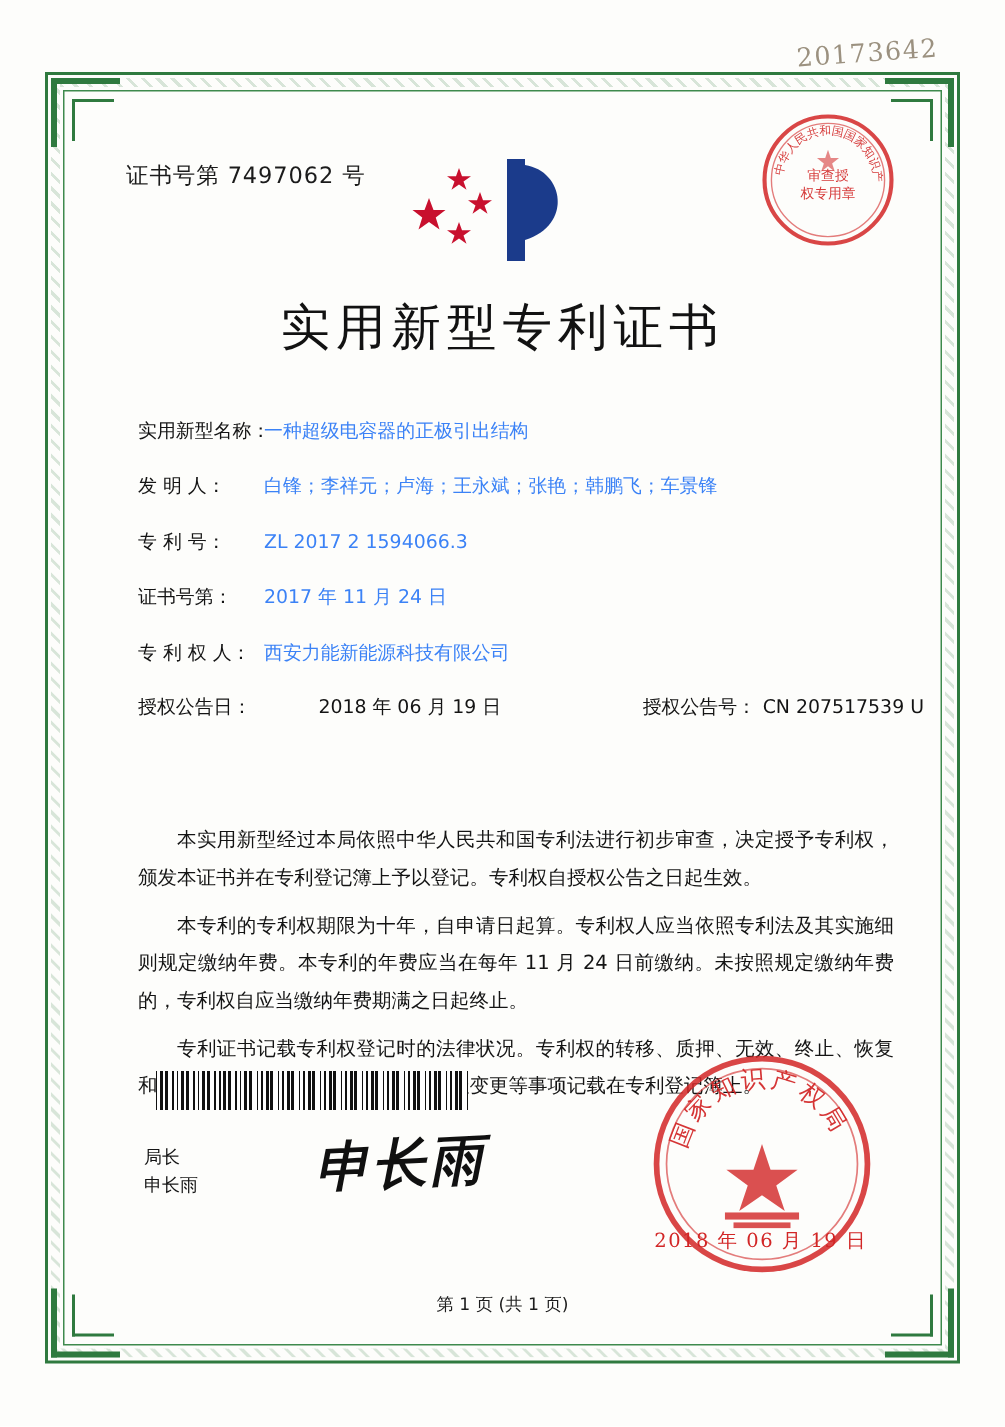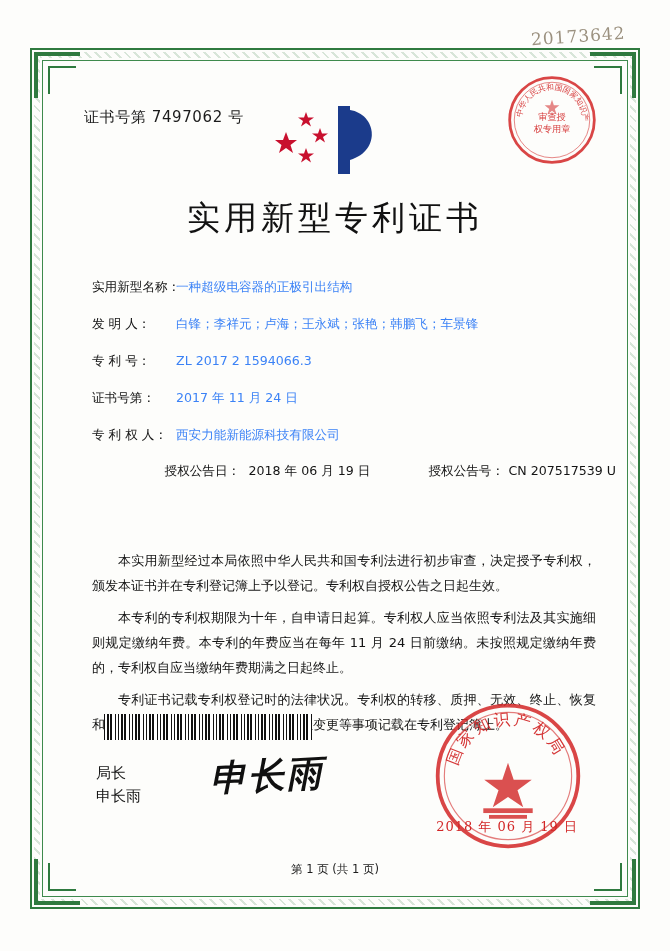--- a/index.html
+++ b/index.html
@@ -156,21 +156,21 @@
     width: 84px;
     color: #141414;
     white-space: nowrap;
   }
   .field-value {
     flex: 1 1 auto;
     color: #3b82f6;
   }
   .field-value .line2 { display: block; }
 
-  .field-row.two-col { justify-content: flex-end; }
+  .field-row.two-col { justify-content: space-between; }
   .col-right {
     margin-left: 58px;
     display: flex;
   }
   .col-right .field-label { width: 80px; }
 
   
   #body-text {
     position: absolute;
     left: 92px;
@@ -197,21 +197,21 @@
       repeating-linear-gradient(90deg,
         #111 0 1px, #fff 1px 3px, #111 3px 5px, #fff 5px 6px,
         #111 6px 8px, #fff 8px 11px, #111 11px 12px, #fff 12px 14px);
   }
 
   
   #signature-block {
     position: absolute;
     left: 96px;
     top: 762px;
-    font-size: 15px;
+    font-size: 12px;
     color: #141414;
     line-height: 1.55;
   }
   #signature-script {
     position: absolute;
     left: 210px;
     top: 752px;
     font-family: "DejaVu Serif", "Liberation Serif", serif;
     font-size: 36px;
     font-style: italic;

